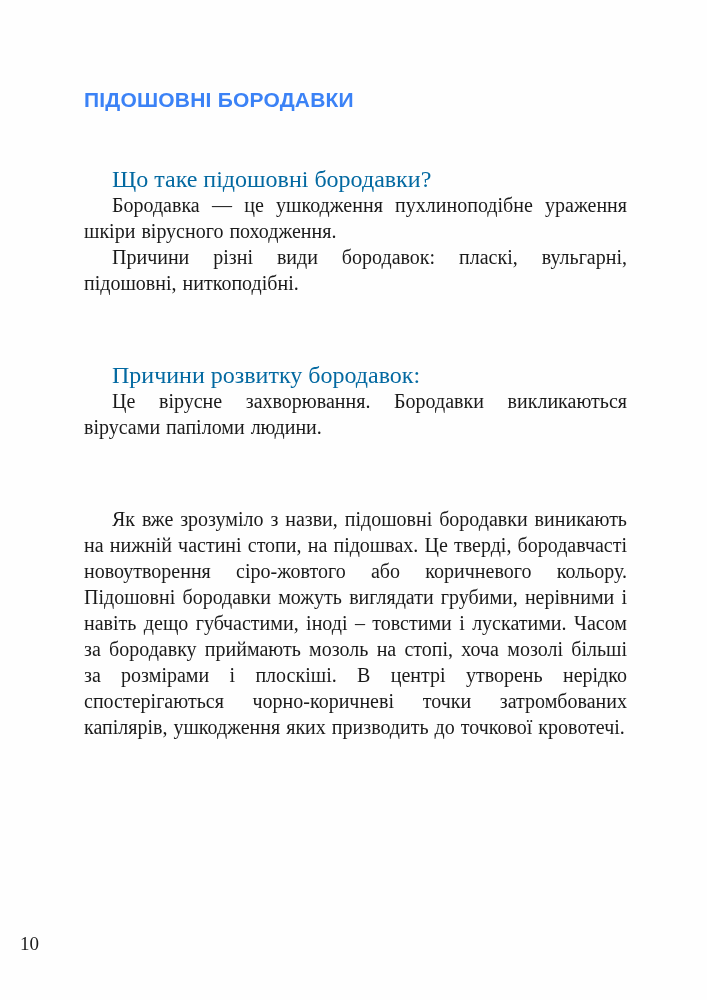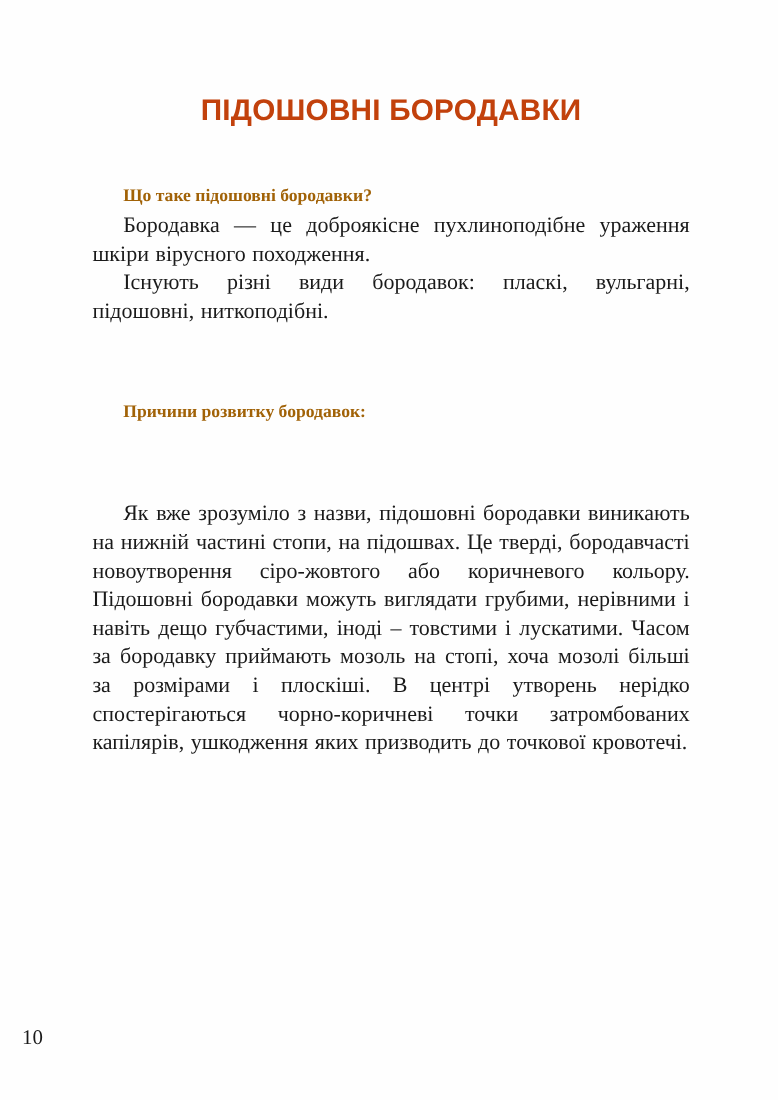--- a/index.html
+++ b/index.html
@@ -15,43 +15,42 @@
     background: #fefefe;
     color: #1a1a1a;
     font-family: "Liberation Serif", serif;
     box-sizing: border-box;
     padding: 84px 80px 0 84px;
     overflow: hidden;
   }
   .doc-title {
     font-family: "Liberation Sans", sans-serif;
     font-weight: bold;
-    font-size: 27px;
+    font-size: 21px;
     line-height: 32px;
-    text-align: center;
     letter-spacing: 0.2px;
     margin: 0;
-    color: #c2410c;
+    color: #3b82f6;
   }
   .doc-section {
     margin: 0;
   }
   .doc-section.first {
     margin-top: 50px;
   }
   .doc-section.later {
     margin-top: 66px;
   }
   .section-heading {
-    font-weight: bold;
-    font-size: 16px;
+    font-weight: normal;
+    font-size: 24px;
     line-height: 26px;
     margin: 0;
     text-indent: 28px;
-    color: #a16207;
+    color: #0369a1;
   }
   .body-paragraph {
     font-size: 20px;
     line-height: 26px;
     margin: 0;
     text-indent: 28px;
     text-align: justify;
     word-spacing: 1px;
   }
   .page-number {
@@ -68,26 +67,27 @@
 </style>
 </head>
 <body>
 
 <div class="page">
 
   <h1 class="doc-title">ПІДОШОВНІ БОРОДАВКИ</h1>
 
   <section class="doc-section first">
     <p class="section-heading">Що таке підошовні бородавки?</p>
-    <p class="body-paragraph">Бородавка — це доброякісне пухлиноподібне ураження шкіри вірусного походження.</p>
-    <p class="body-paragraph">Існують різні види бородавок: пласкі, вульгарні, підошовні, ниткоподібні.</p>
+    <p class="body-paragraph">Бородавка — це ушкодження пухлиноподібне ураження шкіри вірусного походження.</p>
+    <p class="body-paragraph">Причини різні види бородавок: пласкі, вульгарні, підошовні, ниткоподібні.</p>
   </section>
 
   <section class="doc-section later">
     <p class="section-heading">Причини розвитку бородавок:</p>
+    <p class="body-paragraph">Це вірусне захворювання. Бородавки викликаються вірусами папіломи людини.</p>
   </section>
 
   <section class="doc-section later">
     <p class="body-paragraph">Як вже зрозуміло з назви, підошовні бородавки виникають на нижній частині стопи, на підошвах. Це тверді, бородавчасті новоутворення сіро-жовтого або коричневого кольору. Підошовні бородавки можуть виглядати грубими, нерівними і навіть дещо губчастими, іноді – товстими і лускатими. Часом за бородавку приймають мозоль на стопі, хоча мозолі більші за розмірами і плоскіші. В центрі утворень нерідко спостерігаються чорно-коричневі точки затромбованих капілярів, ушкодження яких призводить до точкової кровотечі.</p>
   </section>
 
   <div class="page-number">10</div>
 
 </div>
 

